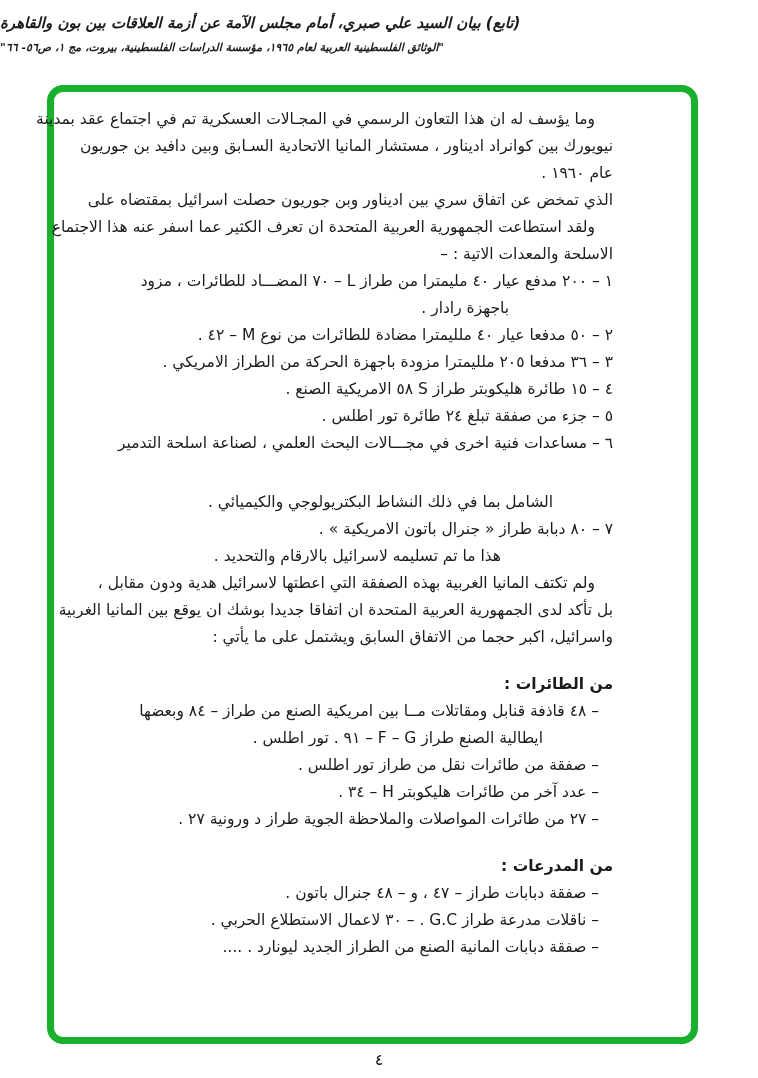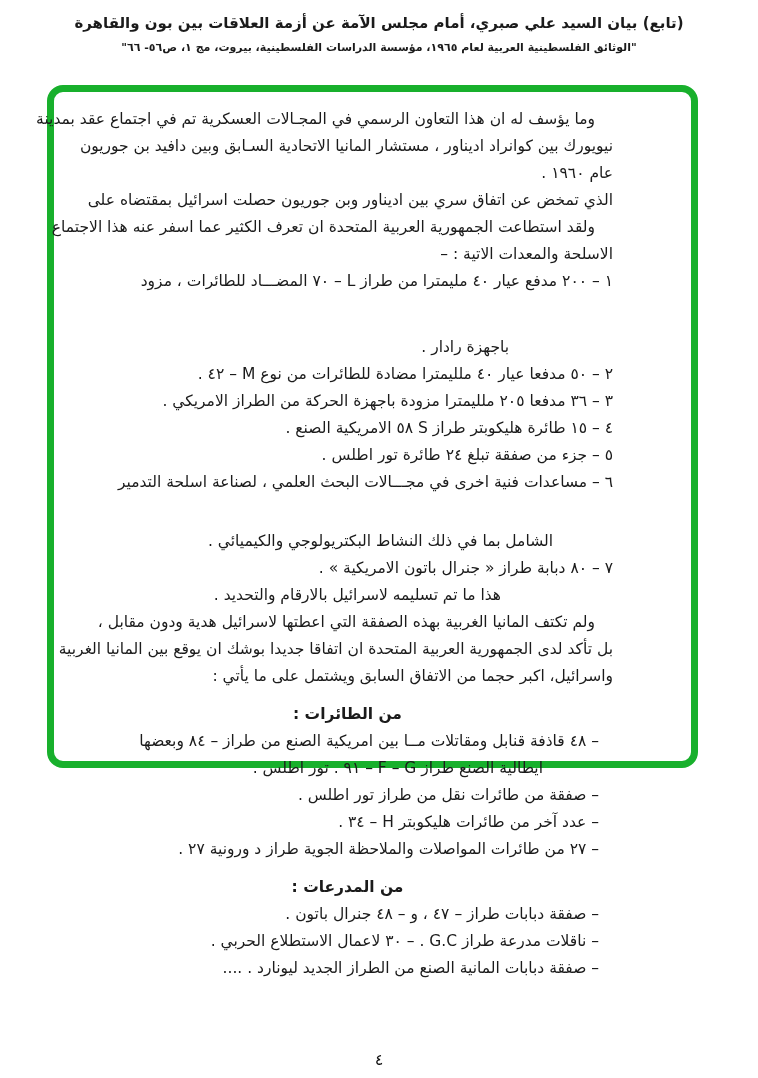--- a/index.html
+++ b/index.html
@@ -1,39 +1,39 @@
 <!DOCTYPE html>
 <html lang="ar"><head>
 <meta charset="utf-8">
 <style>
   html,body{margin:0;padding:0;background:#ffffff;}
   body{
     width:758px;height:1078px;position:relative;overflow:hidden;
     font-family:"DejaVu Sans", sans-serif;color:#1b1b1b;
   }
-  .header{position:absolute;top:14px;left:0;right:0;text-align:center;direction:rtl;}
+  .header{position:absolute;top:14px;left:0;right:0;text-align:left;direction:rtl;font-style:italic;}
   .header-title{font-size:15px;font-weight:bold;letter-spacing:0;}
   .header-source{font-size:11px;font-weight:bold;margin-top:9px;}
   .frame{
-    position:absolute;left:47px;top:85px;width:651px;height:683px;
+    position:absolute;left:47px;top:85px;width:651px;height:959px;
     box-sizing:border-box;border:7px solid #18b02c;border-radius:16px;background:#ffffff;
   }
   .textcol{
     position:absolute;top:14px;right:78px;left:28px;
     direction:rtl;text-align:right;font-size:15.5px;line-height:27px;
     white-space:nowrap;
   }
   .line{min-height:27px;}
   .p-start{padding-right:18px;}
   .sub{padding-right:14px;}
   .ind-60{padding-right:60px;margin-top:32px;}
   .ind-70{padding-right:70px;}
-  .ind-104{padding-right:104px;margin-top:39px;}
+  .ind-104{padding-right:104px;}
   .ind-112{padding-right:112px;}
-  .heading{font-weight:bold;margin-top:11px;text-align:center;}
+  .heading{font-weight:bold;margin-top:20px;}
   .pagenum{
     position:absolute;top:1050px;left:0;right:0;text-align:center;
     font-size:16px;color:#111;
   }
 </style>
 </head>
 <body>
 
 <div class="header">
   <div class="header-title">(تابع) بيان السيد علي صبري، أمام مجلس الآمة عن أزمة العلاقات بين بون والقاهرة</div>

